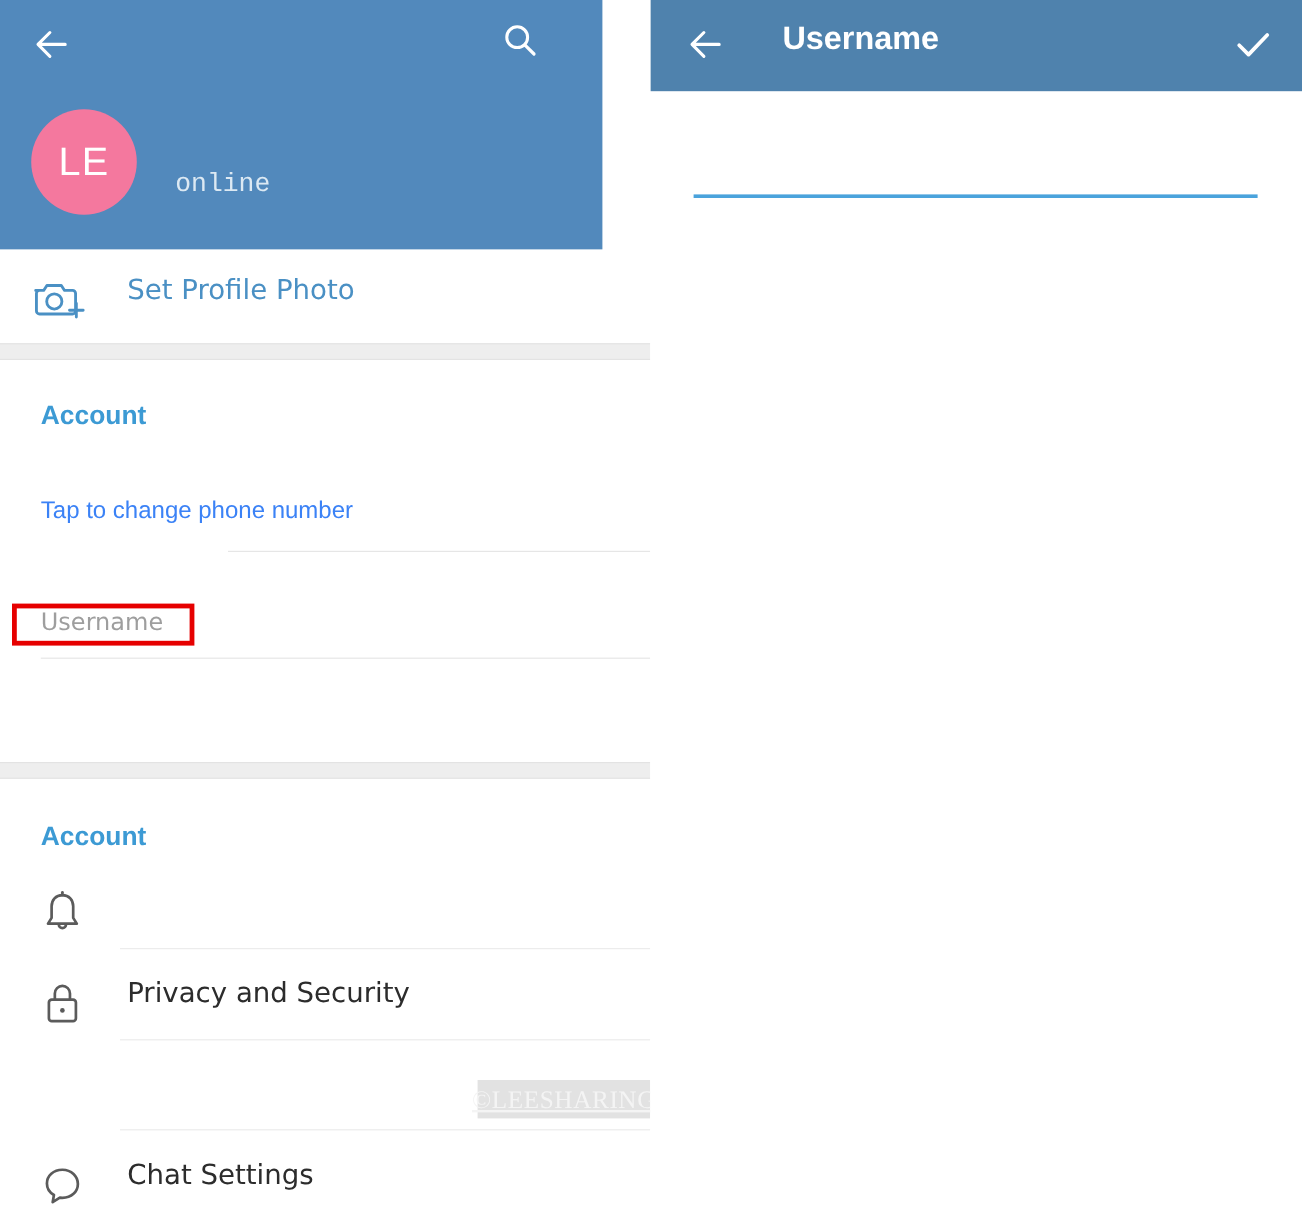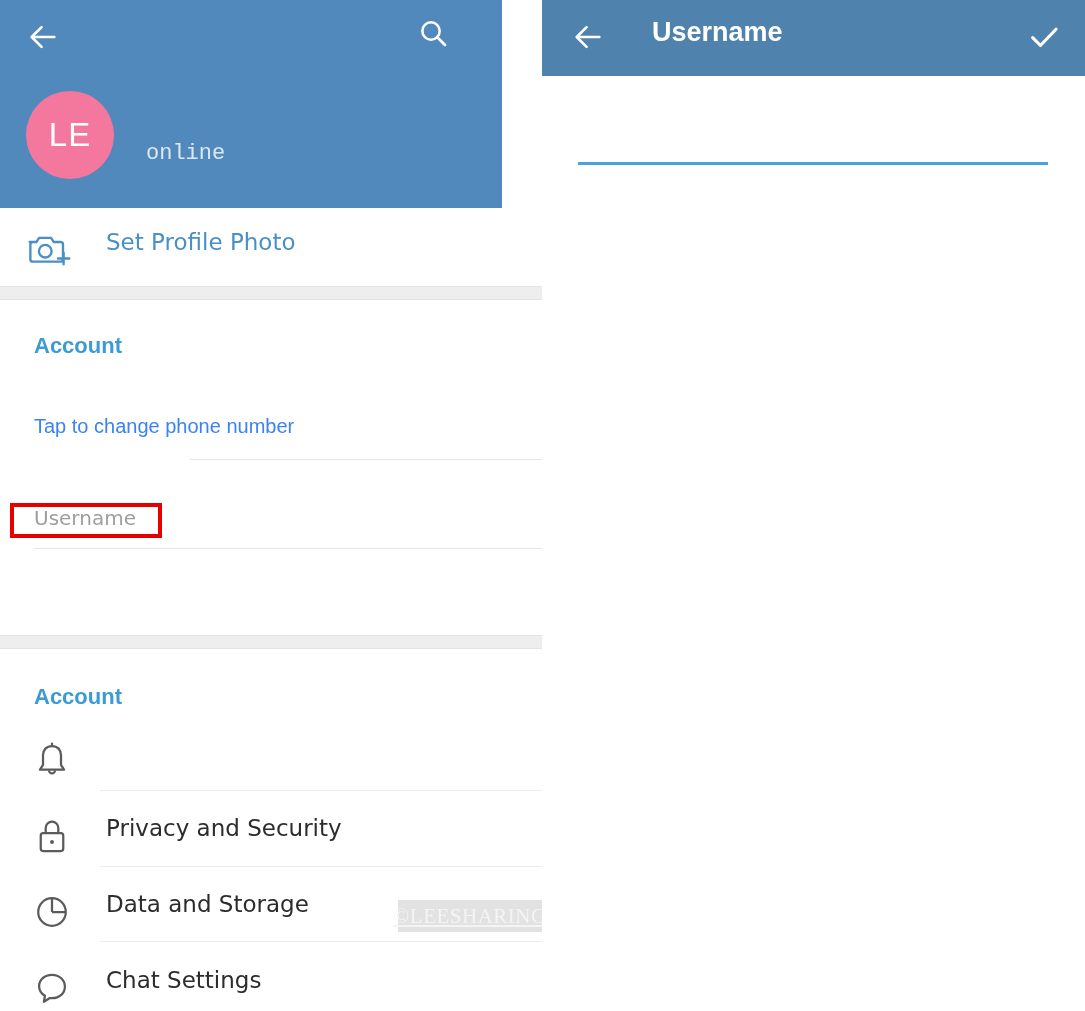--- a/index.html
+++ b/index.html
@@ -215,27 +215,20 @@
     <div class="settings-row" id="srow-1">
       <svg class="settings-icon" viewBox="0 0 24 26">
         <rect x="4.5" y="11" width="15" height="12" rx="1.6" fill="none" stroke="#5b5b5b" stroke-width="1.5"></rect>
         <path d="M7.8 11 v-3.4 a4.2 4.2 0 0 1 8.4 0 v3.4" fill="none" stroke="#5b5b5b" stroke-width="1.5"></path>
         <circle cx="12" cy="17" r="1.3" fill="#5b5b5b"></circle>
       </svg>
       <div class="settings-label">Privacy and Security</div>
     </div>
     <div class="settings-divider" id="sdiv-1"></div>
 
-    <div class="settings-row" id="srow-2">
-      <svg class="settings-icon" viewBox="0 0 24 26">
-        <circle cx="12" cy="13" r="9.2" fill="none" stroke="#5b5b5b" stroke-width="1.5"></circle>
-        <path d="M12 13 v-9.2 M12 13 h9.2" fill="none" stroke="#5b5b5b" stroke-width="1.5"></path>
-      </svg>
-      <div class="settings-label">Data and Storage</div>
-    </div>
     <div class="settings-divider" id="sdiv-2"></div>
 
     <div class="settings-row" id="srow-3">
       <svg class="settings-icon" viewBox="0 0 24 26">
         <path d="M12 4.2 c-5 0 -8.6 3.3 -8.6 7.6 c0 2.7 1.5 5 3.9 6.4 l-0.7 4 l4 -2.5 a11 11 0 0 0 1.4 0.1 c5 0 8.6 -3.4 8.6 -7.7 c0 -4.3 -3.6 -7.9 -8.6 -7.9 z" fill="none" stroke="#5b5b5b" stroke-width="1.5" stroke-linejoin="round"></path>
       </svg>
       <div class="settings-label">Chat Settings</div>
     </div>
 
     <div id="watermark">©LEESHARING</div>

